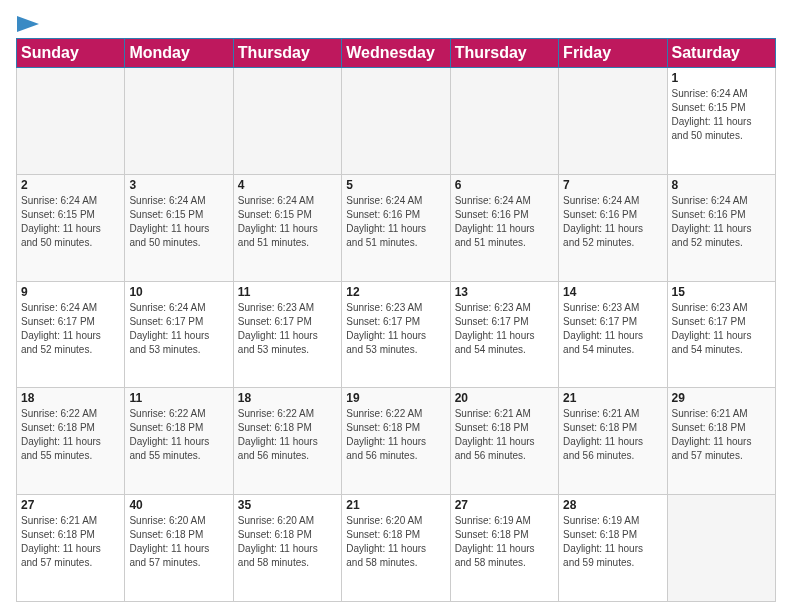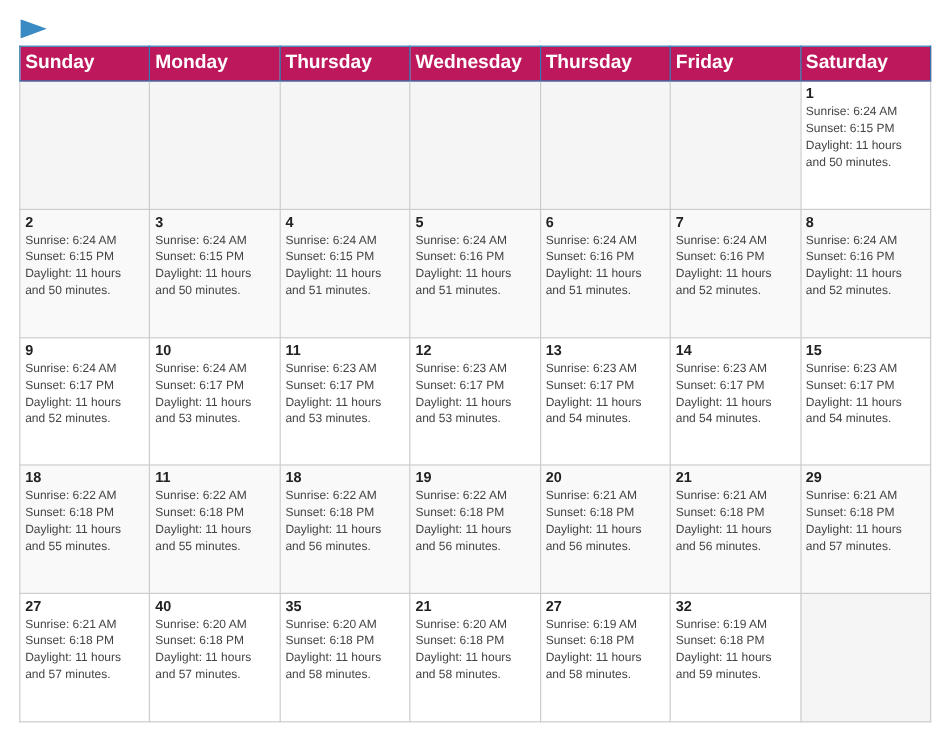--- a/index.html
+++ b/index.html
@@ -325,21 +325,21 @@
 and 58 minutes.</div>
           </td>
           <td>
             <span class="day-num">27</span>
             <div class="day-info" style="white-space: pre-line;">Sunrise: 6:19 AM
 Sunset: 6:18 PM
 Daylight: 11 hours
 and 58 minutes.</div>
           </td>
           <td>
-            <span class="day-num">32</span>
+            <span class="day-num">28</span>
             <div class="day-info" style="white-space: pre-line;">Sunrise: 6:19 AM
 Sunset: 6:18 PM
 Daylight: 11 hours
 and 59 minutes.</div>
           </td>
           <td class="empty"></td>
         </tr>
       </tbody>
   </table>
 </div>

